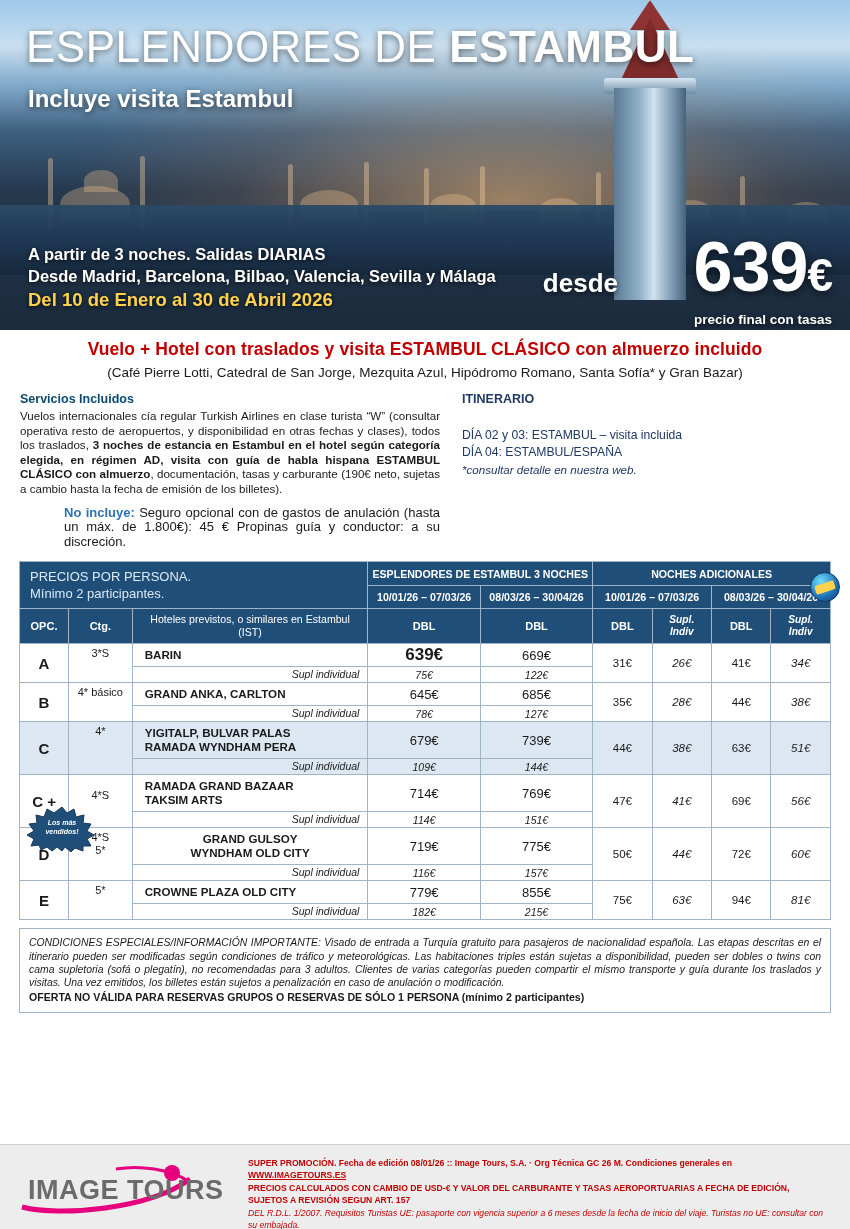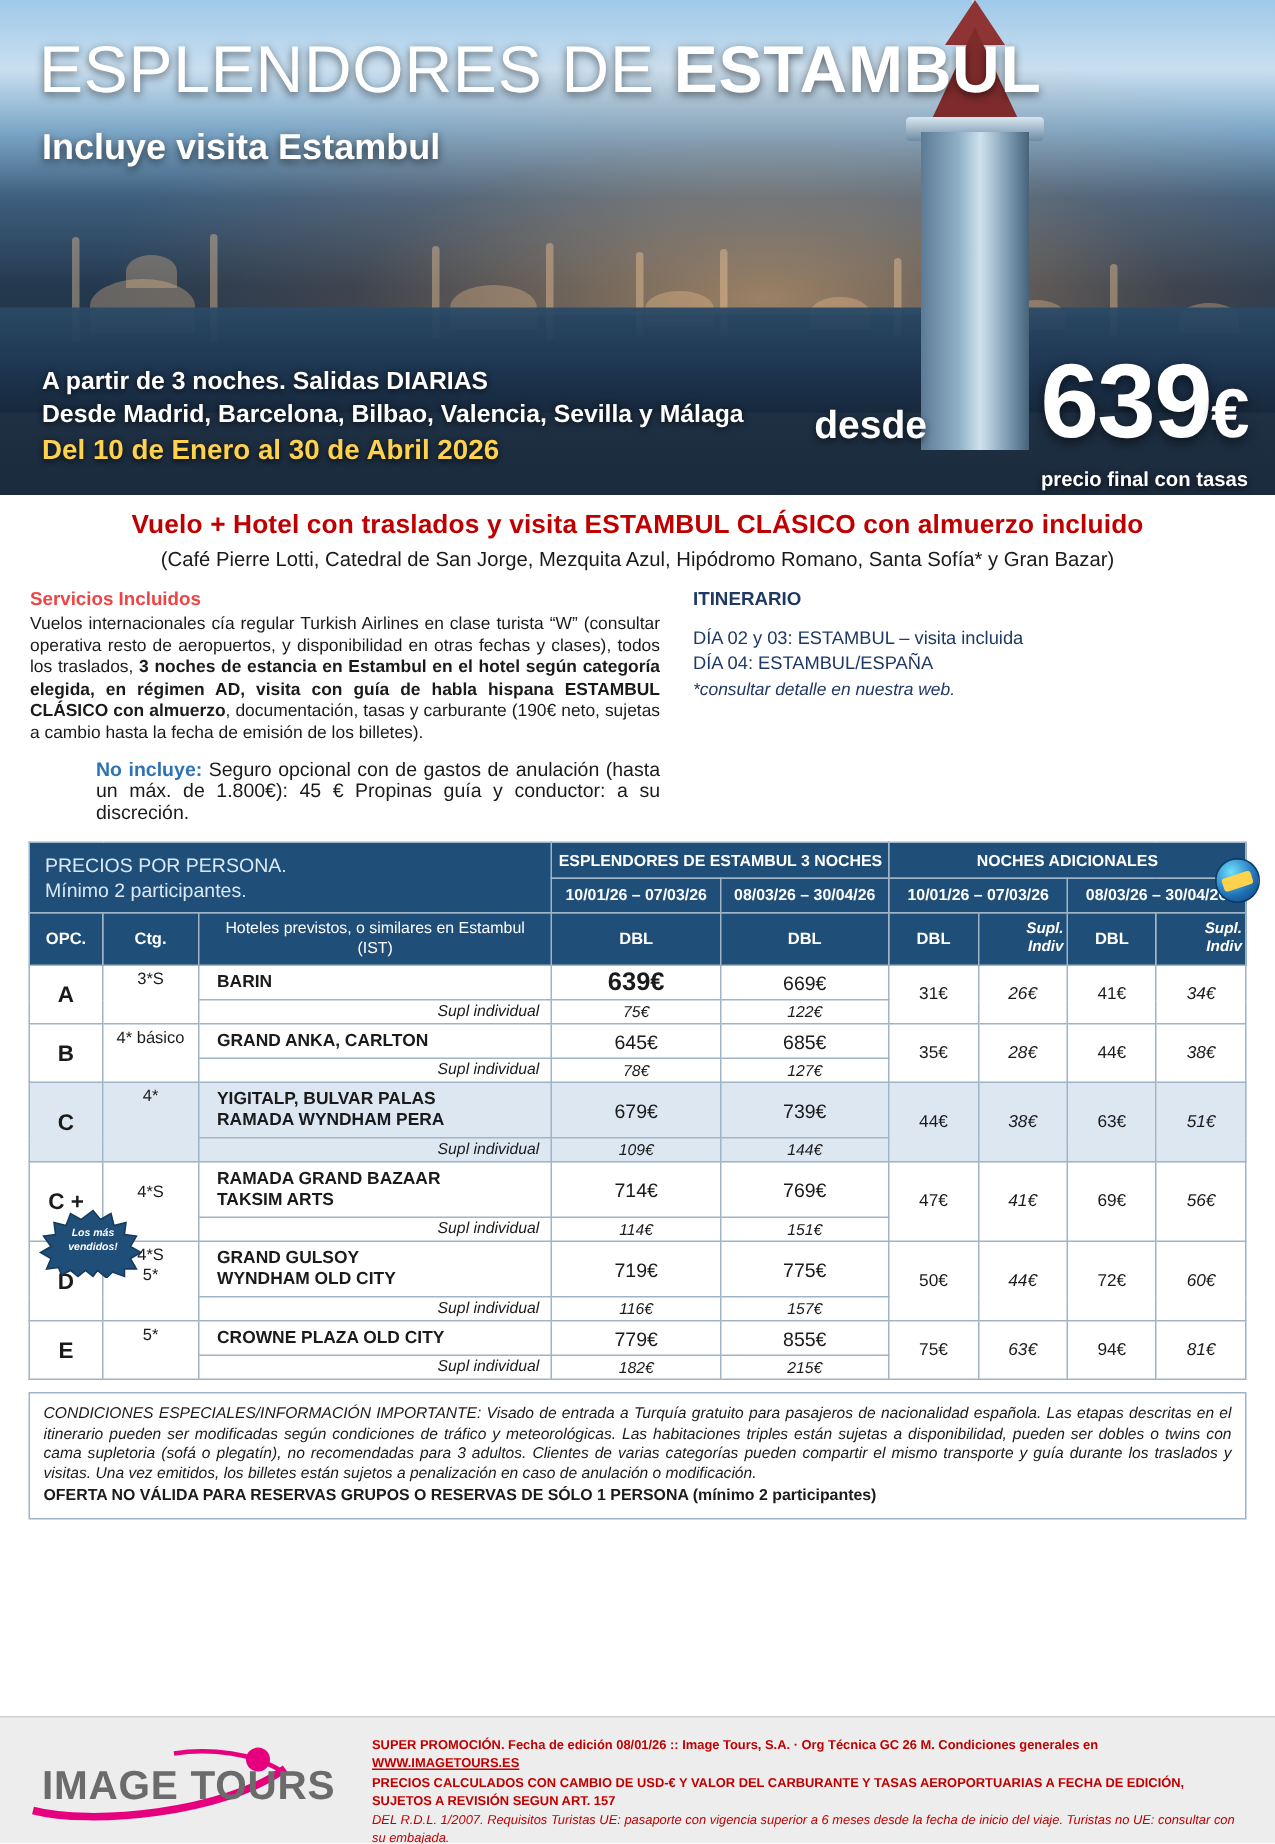--- a/index.html
+++ b/index.html
@@ -100,29 +100,29 @@
     text-align:center;margin-top:5px;font-size:13.5px;color:#1a1a1a;
   }
 
   
   .info{
     display:flex;margin:12px 18px 0 20px;gap:22px;
   }
   .info .left{width:420px;}
   .info .right{width:370px;}
   .sec-title{
-    color:#ef4444;font-weight:bold;font-size:12.5px;margin-bottom:3px;
+    color:#0c4a6e;font-weight:bold;font-size:12.5px;margin-bottom:3px;
   }
   .body-text{
     font-size:11.6px;line-height:14.6px;text-align:justify;color:#1a1a1a;
   }
   .body-text b{font-weight:bold;}
   .noincluye{margin-top:9px;font-size:13px;line-height:14.6px;text-align:justify;margin-left:44px;}
   .noincluye .t{color:#2e74b5;font-weight:bold;}
-  .itin-title{color:#1f3864;font-weight:bold;font-size:12.5px;margin-bottom:11px;}
+  .itin-title{color:#1f3864;font-weight:bold;font-size:12.5px;margin-bottom:21px;}
   .itin-line{font-size:12.2px;line-height:17px;color:#1f3864;}
   .itin-line.it{font-style:italic;font-size:11.6px;}
   .opcionales{
     margin-top:10px;border:1px solid #1f3864;padding:7px 9px 8px 9px;
   }
   .opcionales .ot{color:#1f3864;font-weight:bold;font-size:12px;margin-bottom:4px;}
   .opcionales .ol{font-size:12px;line-height:16px;color:#1a1a1a;}
   .opcionales .ol b{font-weight:bold;}
   .opcionales .small{font-size:10.6px;line-height:13.5px;}
 
@@ -142,21 +142,21 @@
     font-size:11.5px;
   }
   table.prices th,table.prices td{border:1px solid #9fb4c7;}
   .hdr{background:#1f4e79;color:#ffffff;font-weight:bold;text-align:center;}
   .hdr.left{
     background:#1f4e79;color:#dbe9f6;text-align:left;font-weight:normal;
     font-size:13px;padding:6px 10px;line-height:17px;
   }
   .hdr2{background:#1f4e79;color:#ffffff;text-align:center;font-weight:bold;font-size:10.6px;padding:5px 2px;}
   .hdr3{background:#1f4e79;color:#ffffff;text-align:center;font-weight:bold;font-size:11px;padding:5px 2px;}
-  .hdr3 i{font-style:italic;font-weight:bold;font-size:10.2px;display:block;line-height:12px;text-align:right;}
+  .hdr3 i{font-style:italic;font-weight:bold;font-size:10.2px;display:block;line-height:12px;}
   .colhdr{background:#1f4e79;color:#ffffff;text-align:center;font-weight:bold;font-size:11px;padding:6px 2px;}
   .colhdr.hotels{font-size:10.6px;font-weight:normal;line-height:13px;padding:4px 6px;}
 
   td.opc{text-align:center;font-weight:bold;font-size:15px;vertical-align:middle;}
   td.ctg{text-align:center;font-size:11px;vertical-align:top;padding-top:3px;line-height:13px;}
   td.hotel{font-weight:bold;font-size:11.6px;padding:4px 12px;line-height:14px;vertical-align:middle;}
   td.supl-label{text-align:right;font-style:italic;font-size:10.5px;padding:1px 8px 2px 0;}
   td.price{text-align:center;font-size:13px;vertical-align:middle;}
   td.price.big{font-size:17px;font-weight:bold;}
   td.suplval{text-align:center;font-style:italic;font-size:10.5px;}
@@ -384,21 +384,21 @@
     <tr>
       <td class="supl-label">Supl individual</td>
       <td class="suplval">114€</td>
       <td class="suplval">151€</td>
     </tr>
 
     <tr>
       <td class="opc" rowspan="2">D</td>
       <td class="ctg" rowspan="2" style="white-space:pre-line;">4*S
 5*</td>
-      <td class="hotel" style="white-space:pre-line;">GRAND GULSOY
+      <td class="hotel" style="white-space:pre-line;text-align:center;">GRAND GULSOY
 WYNDHAM OLD CITY</td>
       <td class="price">719€</td>
       <td class="price">775€</td>
       <td class="addn" rowspan="2">50€</td>
       <td class="addn it" rowspan="2">44€</td>
       <td class="addn" rowspan="2">72€</td>
       <td class="addn it" rowspan="2">60€</td>
     </tr>
     <tr>
       <td class="supl-label">Supl individual</td>

